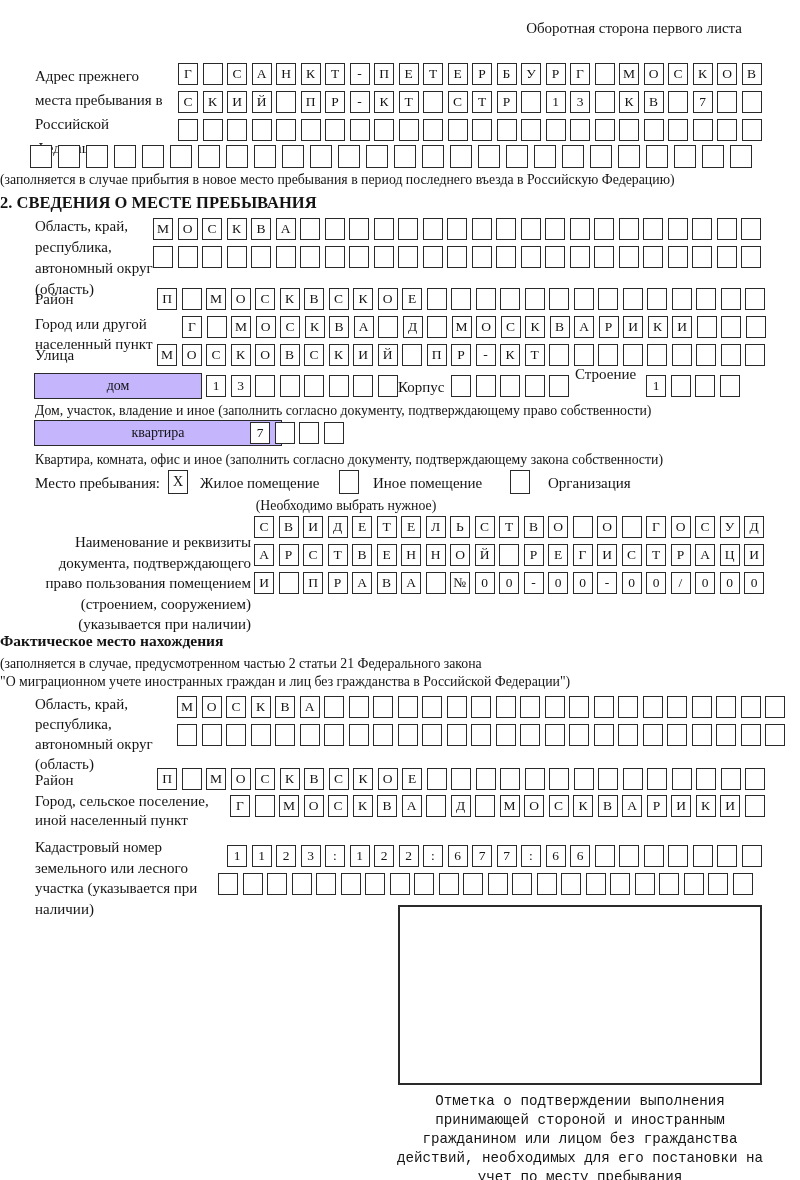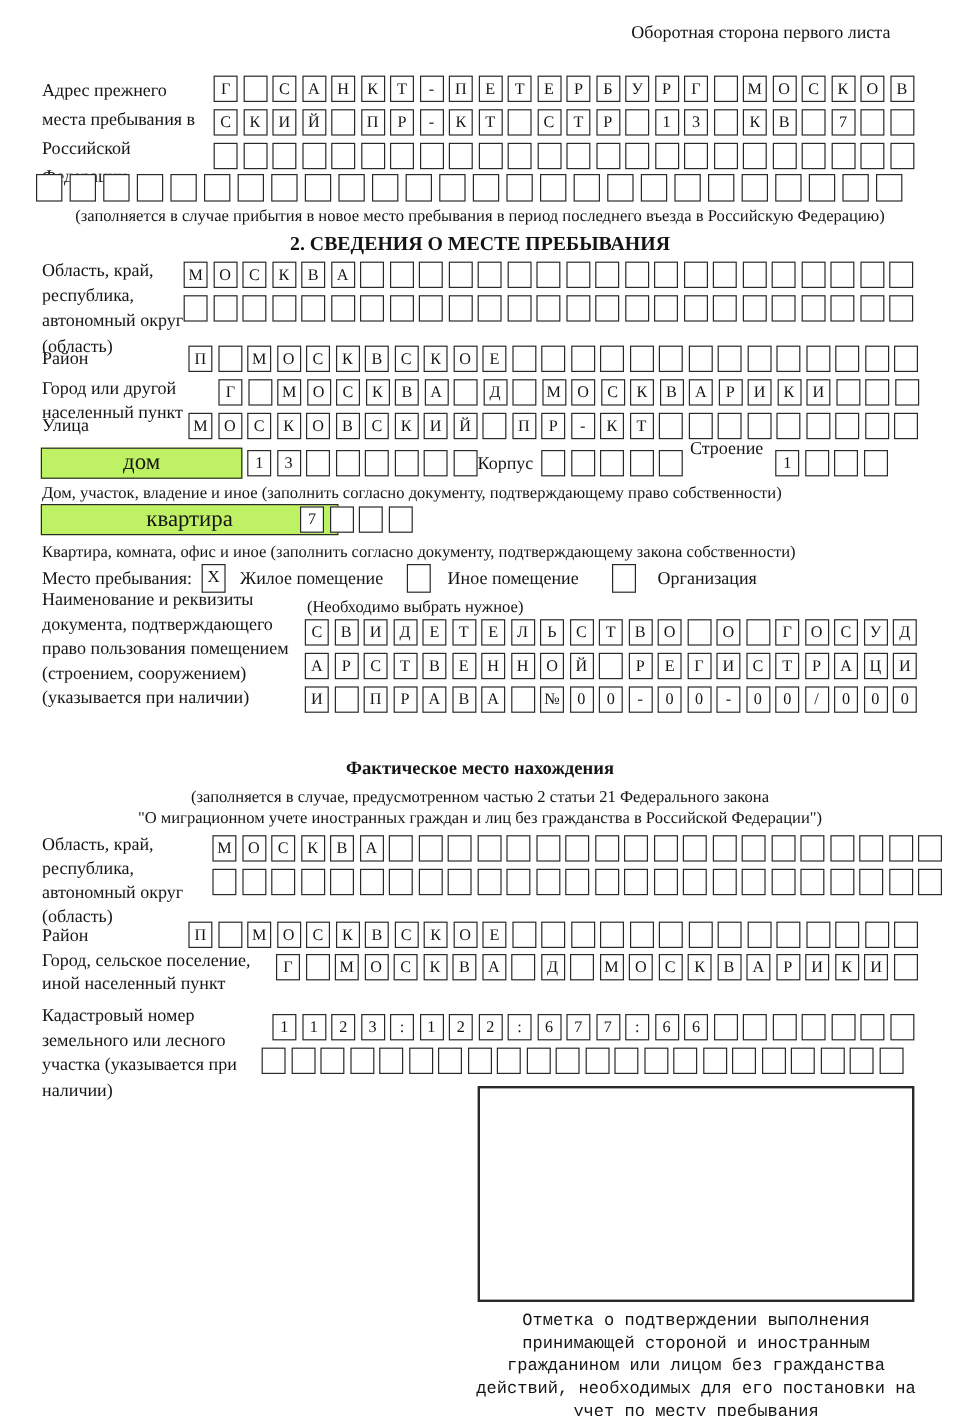--- a/index.html
+++ b/index.html
@@ -4,33 +4,33 @@
 <style>
   html,body{margin:0;padding:0;background:#e8e8e8;}
   .page{
     position:relative;width:800px;height:1180px;background:#ffffff;
     font-family:"Liberation Serif","DejaVu Serif",serif;color:#141414;
     overflow:hidden;margin:0 auto;
   }
   .abs{position:absolute;}
   .lbl{font-size:15px;line-height:21px;}
   .note{font-size:13.8px;}
-  .center{left:0;width:800px;text-align:center;}
+  .center{left:0;width:800px;text-align:left;}
   .bold{font-weight:bold;}
   .crow{position:absolute;display:flex;gap:4.5px;}
   .cell{
     box-sizing:border-box;flex:0 0 auto;width:20px;height:22px;
     border:1.6px solid #2a2a2a;display:inline-flex;align-items:center;justify-content:center;
     font-size:13.5px;line-height:1;background:#fff;
   }
   .wide-cells{gap:6px;}
   .wide-cells .cell{width:22px;height:23px;}
   .fieldbox{
     box-sizing:border-box;border:1.6px solid #2a2a2a;height:26px;
-    display:flex;align-items:center;justify-content:center;font-size:19px;background:#bef264;
+    display:flex;align-items:center;justify-content:center;font-size:14px;background:#c4b5fd;
   }
   .checkcell{
     box-sizing:border-box;width:20px;height:24px;border:1.6px solid #2a2a2a;
     display:flex;align-items:center;justify-content:center;font-size:14px;background:#fff;
   }
   .stampbox{box-sizing:border-box;border:2px solid #2a2a2a;background:#fff;}
   .caption{font-size:14.2px;line-height:19px;text-align:center;font-family:Liberation Mono, monospace;}
 </style>
 </head>
 <body>
@@ -331,21 +331,21 @@
 
   <div class="abs lbl" style="top:473px;left:35px;">Место пребывания:</div>
   <div class="abs checkcell" style="top:470px;left:168px;">X</div>
   <div class="abs lbl" style="top:473px;left:200px;">Жилое помещение</div>
   <div class="abs checkcell" style="top:470px;left:339px;"></div>
   <div class="abs lbl" style="top:473px;left:373px;">Иное помещение</div>
   <div class="abs checkcell" style="top:470px;left:510px;"></div>
   <div class="abs lbl" style="top:473px;left:548px;">Организация</div>
   <div class="abs note" style="top:498px;left:116px;width:460px;text-align:center;">(Необходимо выбрать нужное)</div>
 
-  <div class="abs lbl" style="top:490px;left:35px;width:216px;line-height:20.5px;">Наименование и реквизиты документа, подтверждающего право пользования помещением (строением, сооружением) (указывается при наличии)</div>
+  <div class="abs lbl" style="top:532px;left:35px;width:216px;line-height:20.5px;text-align:right;">Наименование и реквизиты документа, подтверждающего право пользования помещением (строением, сооружением) (указывается при наличии)</div>
   <div class="crow" style="top:516px;left:254px;">
       <span class="cell">С</span>
       <span class="cell">В</span>
       <span class="cell">И</span>
       <span class="cell">Д</span>
       <span class="cell">Е</span>
       <span class="cell">Т</span>
       <span class="cell">Е</span>
       <span class="cell">Л</span>
       <span class="cell">Ь</span>

